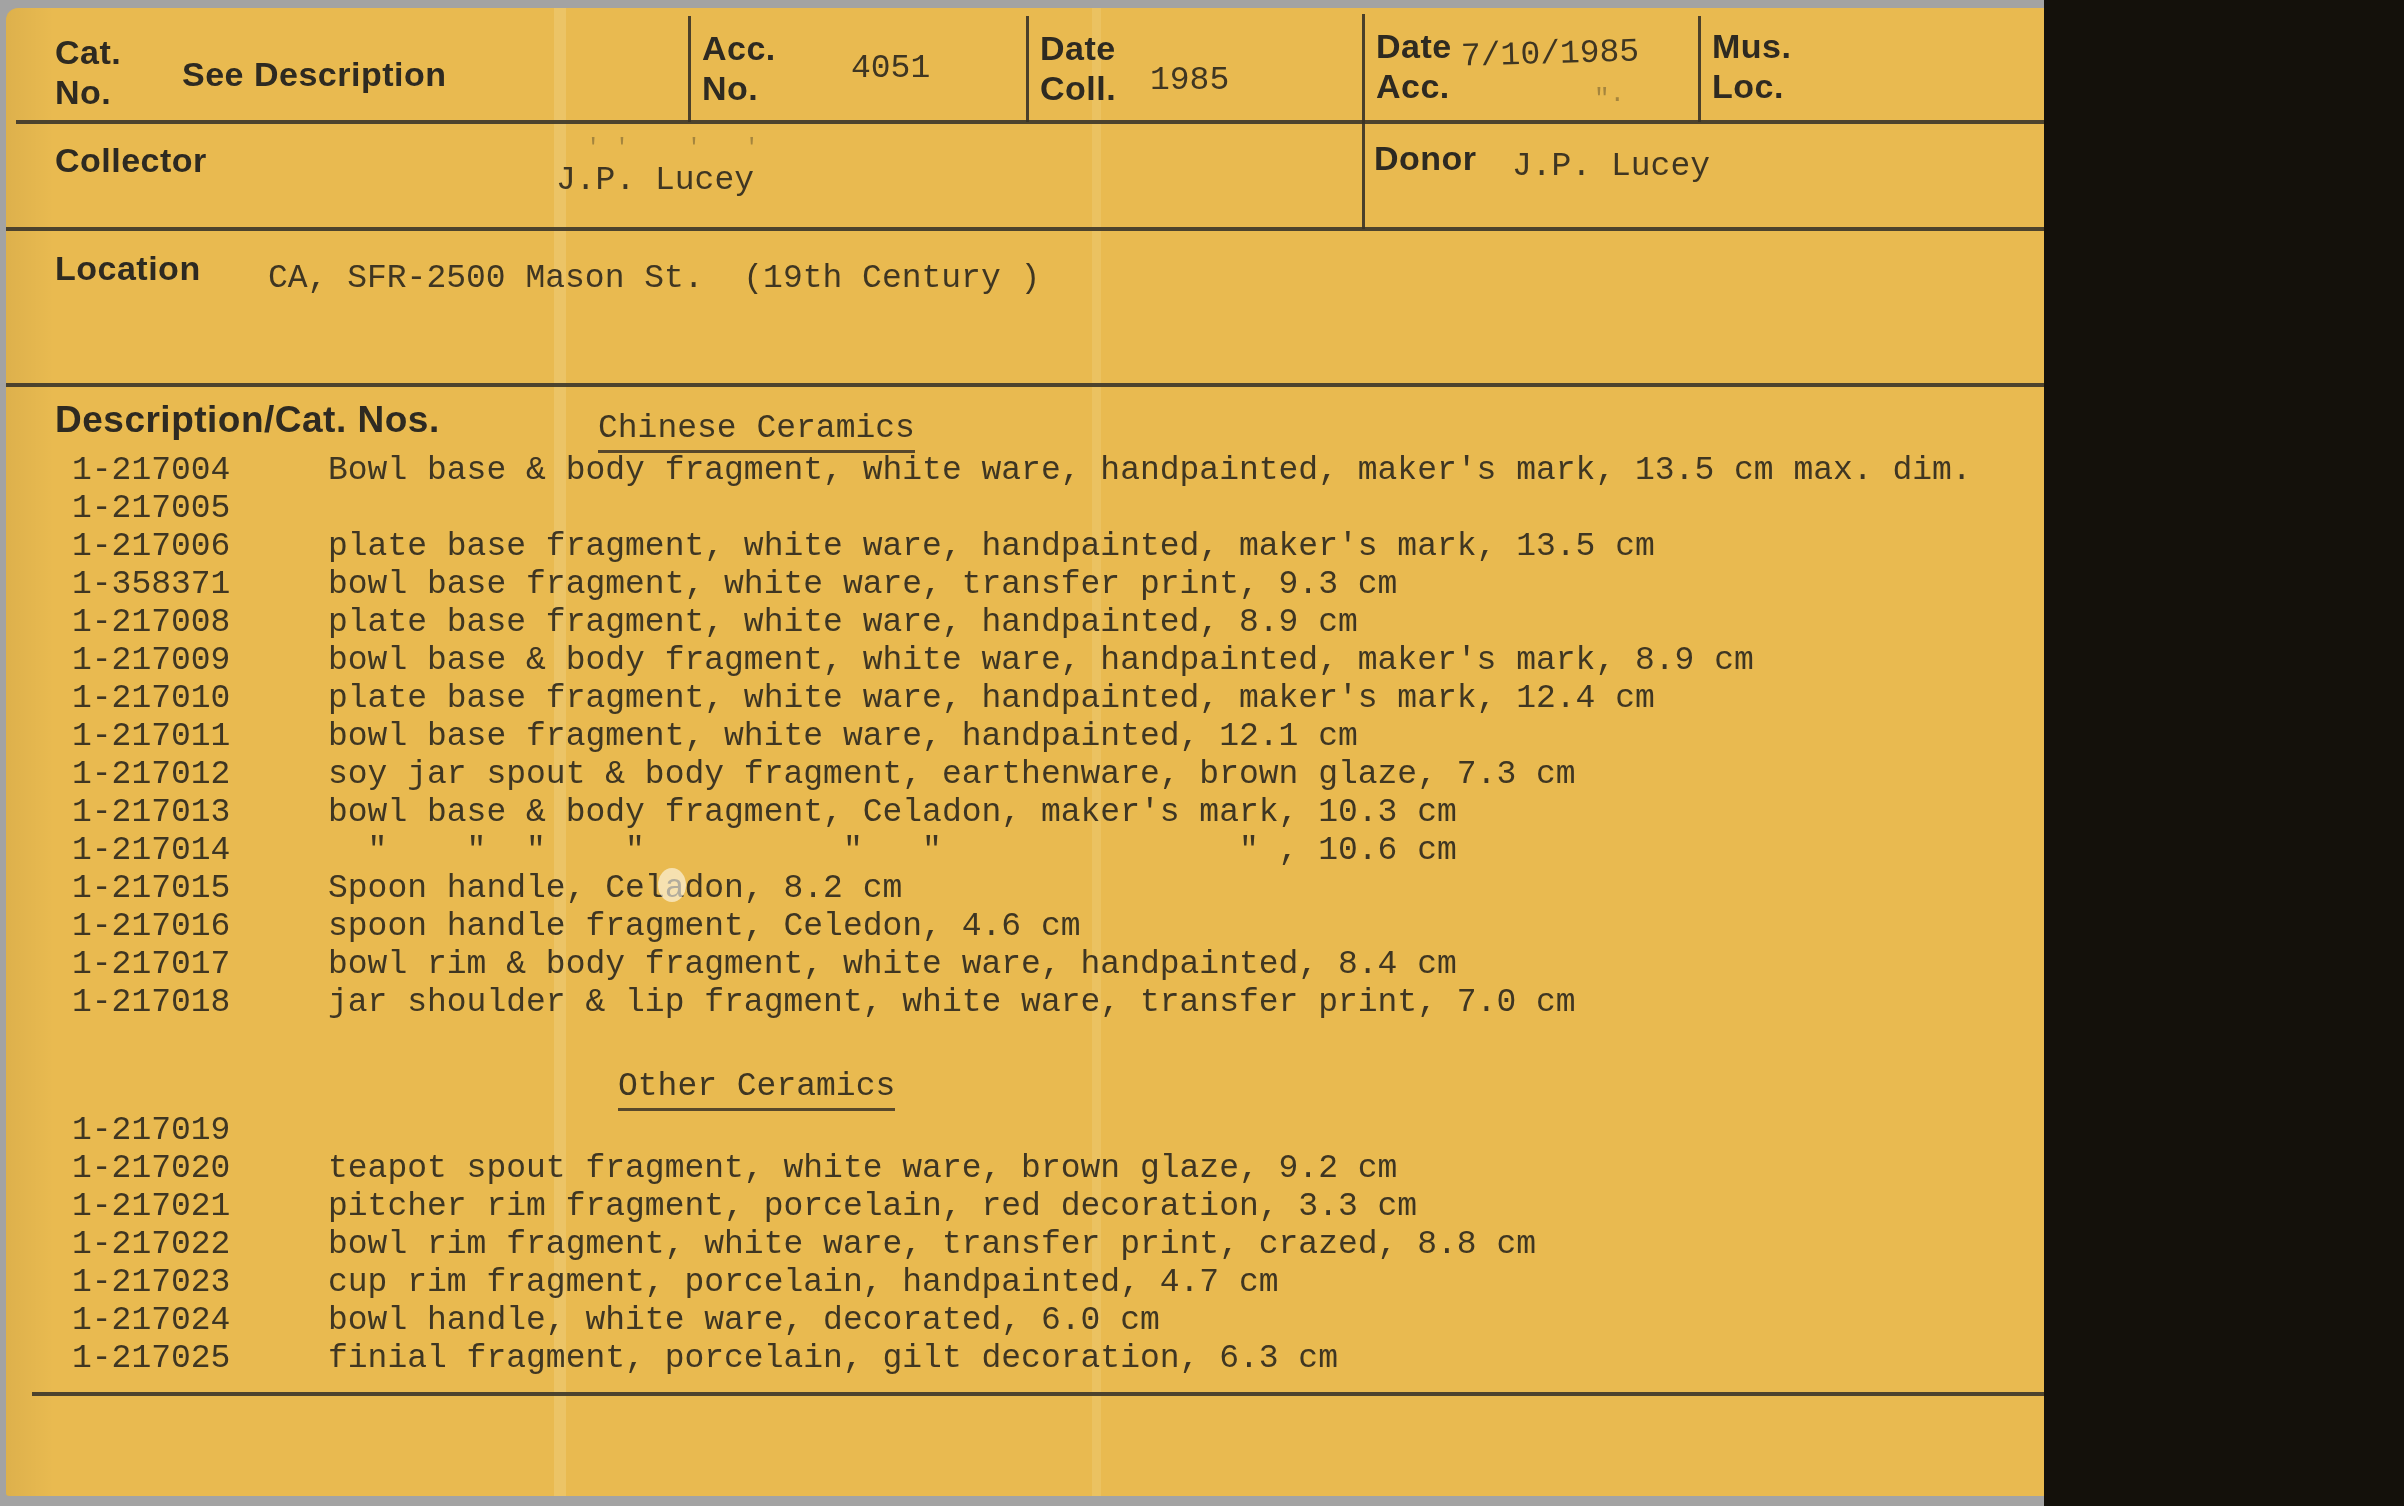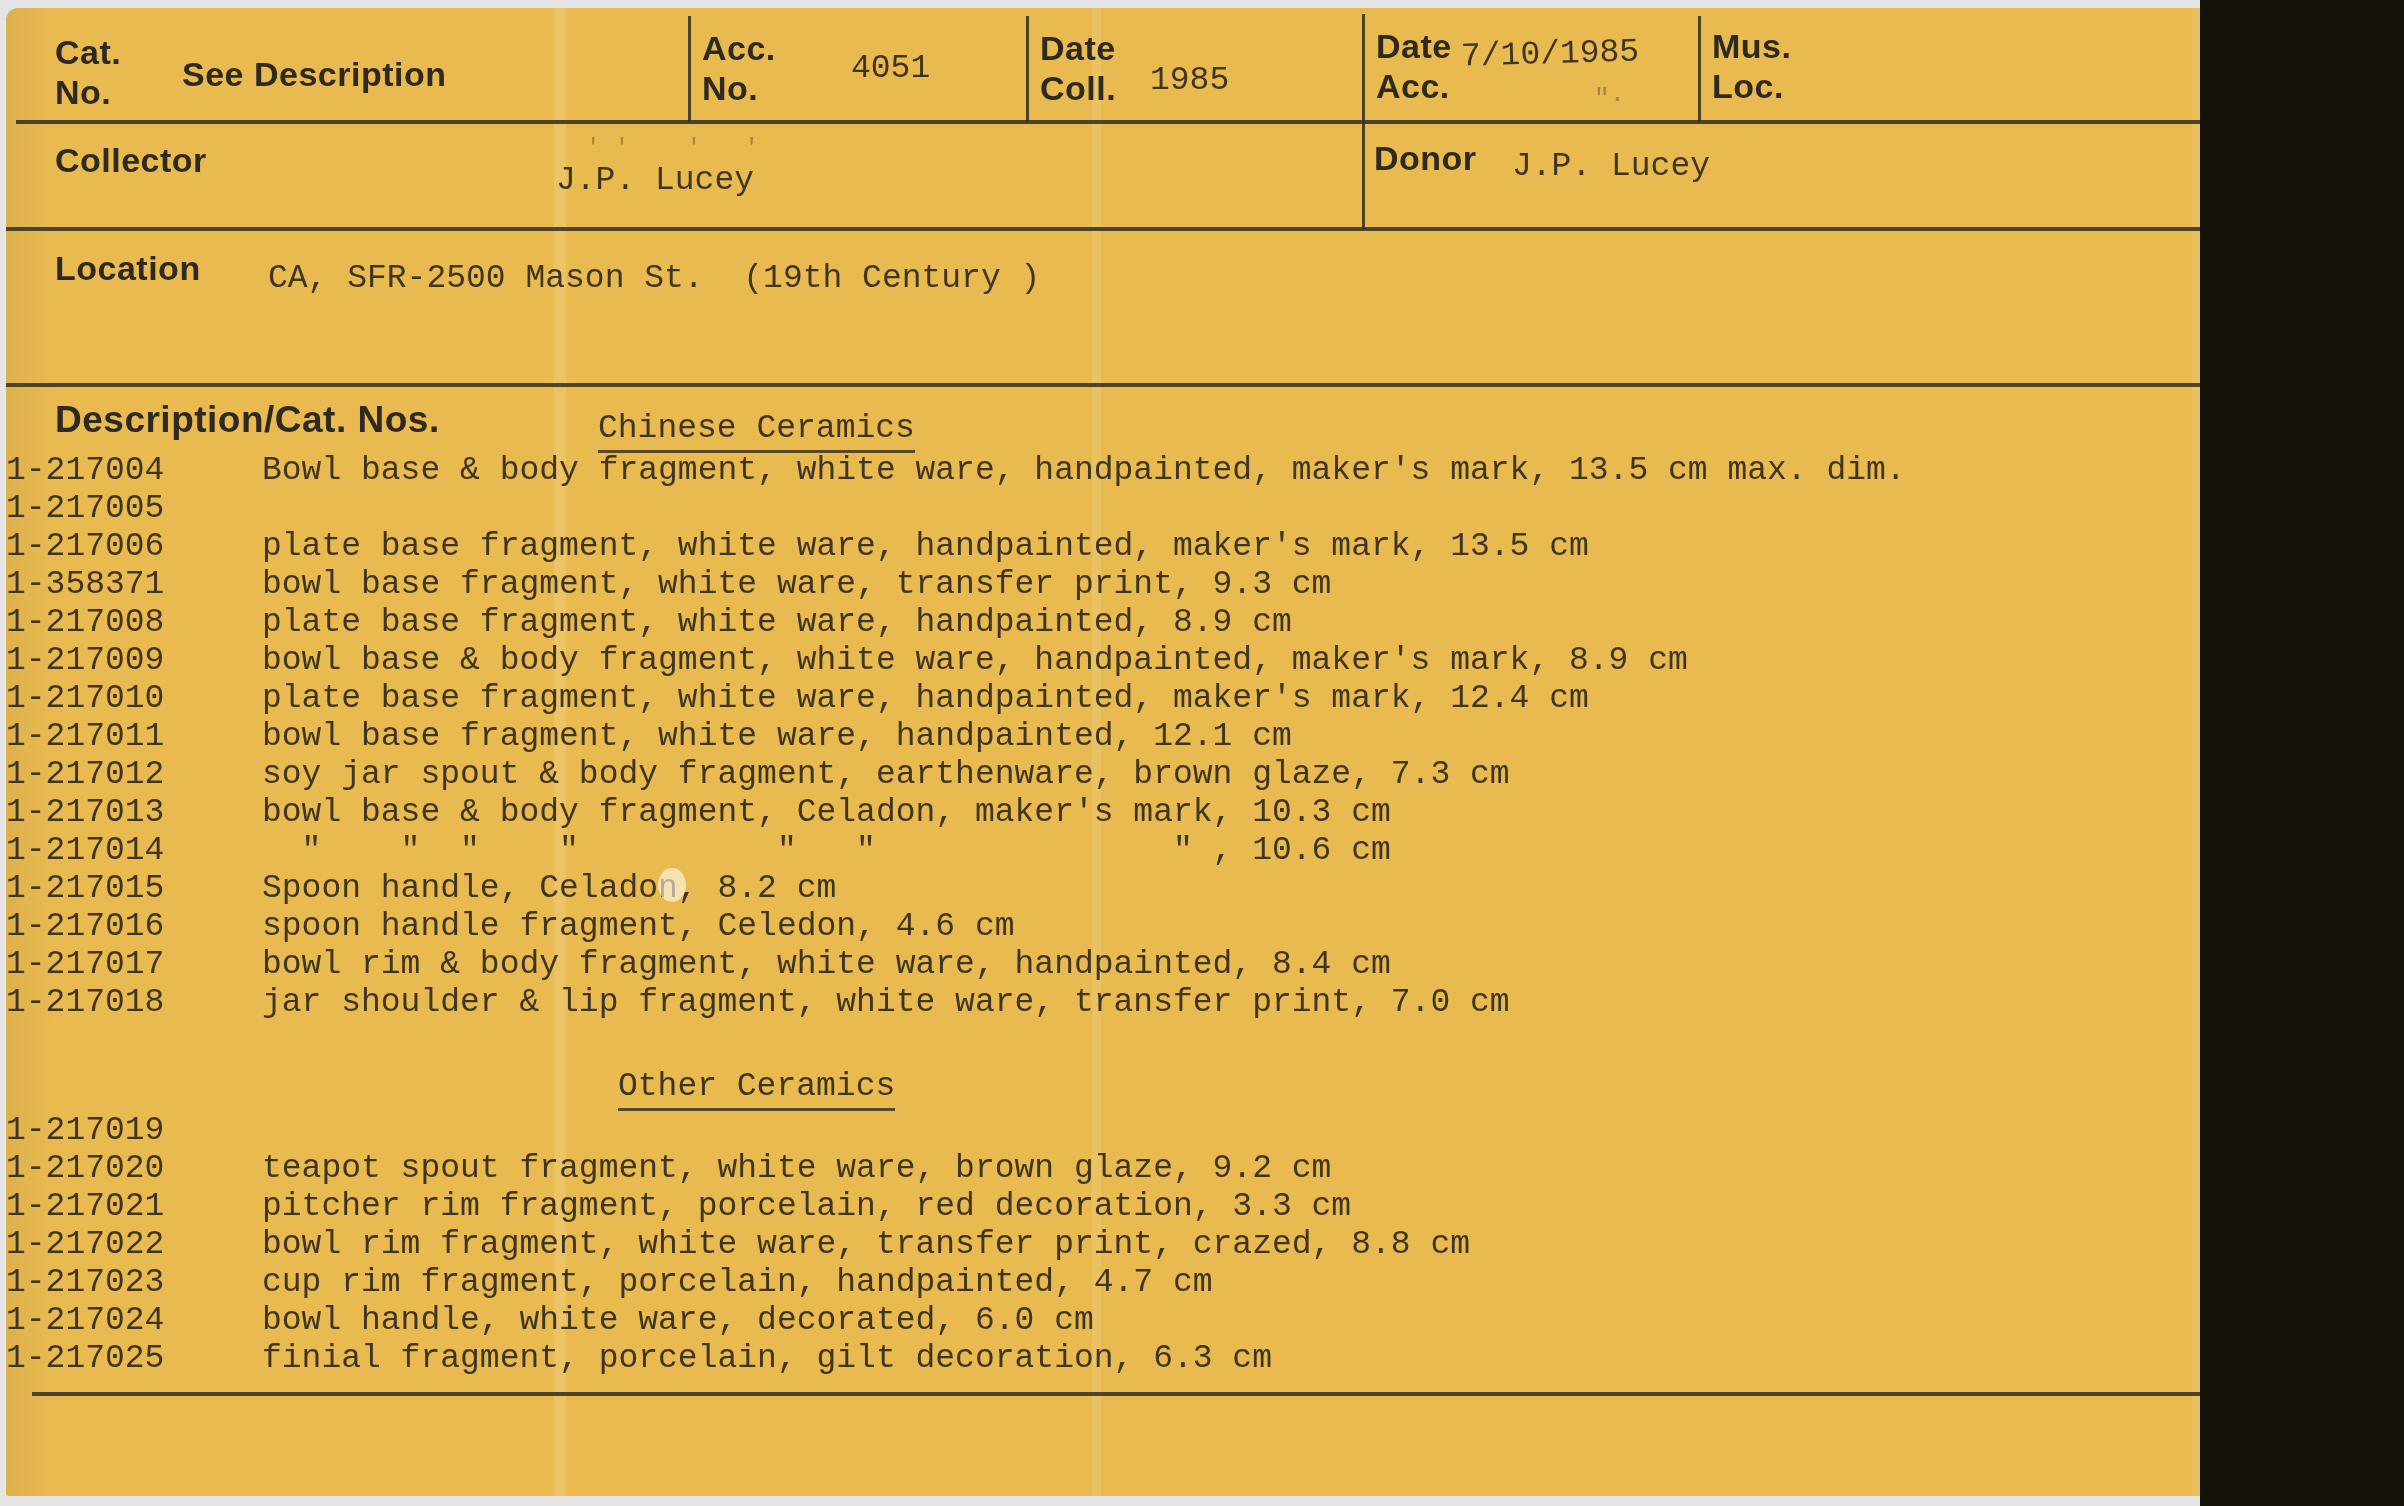--- a/index.html
+++ b/index.html
@@ -1,33 +1,33 @@
 <!DOCTYPE html>
 <html><head>
 <meta charset="utf-8">
 <style>
   html,body{margin:0;padding:0;background:#14110b;}
-  #page{position:relative;width:2200px;height:1506px;background:#e5e5e5;overflow:hidden;
+  #page{position:relative;width:2044px;height:1506px;background:#a3a3a3;overflow:hidden;
         font-family:"Liberation Sans","DejaVu Sans",sans-serif;}
   
   #card{position:absolute;left:6px;top:8px;width:2396px;height:1488px;
         background:linear-gradient(90deg, rgba(0,0,0,0.05) 0%, rgba(0,0,0,0) 2%, rgba(0,0,0,0) 96%, rgba(0,0,0,0.04) 100%), #e9ba50;
         border-radius:12px 3px 3px 3px;}
   .streak{position:absolute;top:0;bottom:0;pointer-events:none;}
   .rule{position:absolute;height:4px;background:#3f382a;opacity:.92;}
   .vdiv{position:absolute;width:3px;background:#3a3326;opacity:.9;}
   .plabel{position:absolute;color:#2e2a21;font-weight:bold;font-size:34px;line-height:40px;
           letter-spacing:.5px;white-space:pre-line;}
   .typed{position:absolute;color:rgba(48,42,30,.92);font-family:"Liberation Mono","DejaVu Sans Mono",monospace;
          font-size:33px;line-height:38px;white-space:pre;}
   .heading{border-bottom:3px solid rgba(62,52,36,.85);padding-bottom:3px;text-align:right;}
   .items{position:absolute;left:0;right:0;}
   .item-row{display:flex;height:38px;line-height:38px;
             font-family:"Liberation Mono","DejaVu Sans Mono",monospace;font-size:33px;color:rgba(48,42,30,.92);}
-  .cat-num{width:256px;flex:none;}
+  .cat-num{margin-left:66px;width:256px;flex:none;}
   .item-text{white-space:pre;}
   .faint{opacity:.4;}
   #green-line{position:absolute;left:2358px;top:0;bottom:0;width:3px;background:rgba(120,210,100,.5);}
   #pen-mark{position:absolute;left:2344px;top:1452px;width:4px;height:42px;background:#241f16;
             transform:rotate(22deg);border-radius:2px;}
   #whiteout{position:absolute;left:652px;top:860px;width:28px;height:34px;background:rgba(255,252,240,.6);
             border-radius:50%;}
 </style>
 </head>
 <body>

